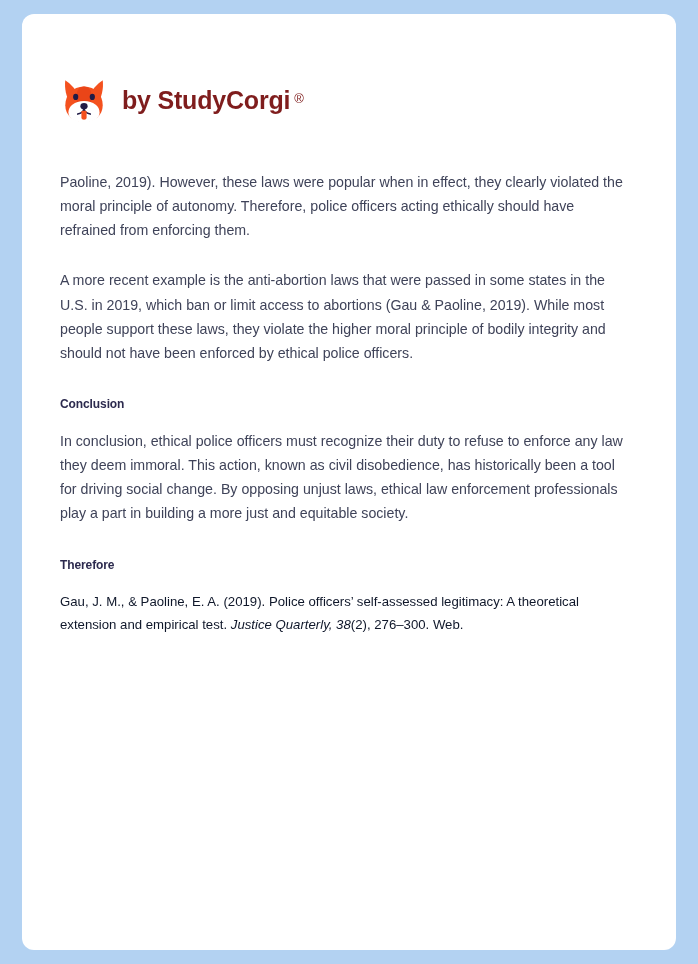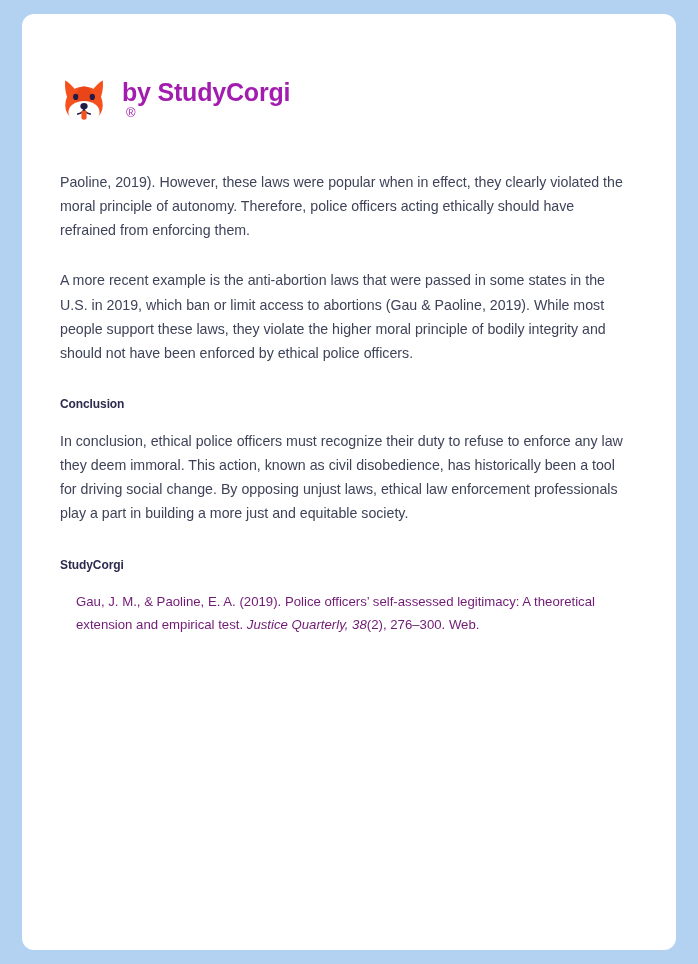--- a/index.html
+++ b/index.html
@@ -45,27 +45,26 @@
 
   .corgi-logo {
     width: 52px;
     height: 52px;
     flex: 0 0 auto;
     margin-right: 12px;
   }
 
   .brand-wordmark {
     display: flex;
-    align-items: flex-start;
-    color: #a21caf;
+    align-items: center;
+    color: #7f1d1d;
     font-size: 25px;
     font-weight: bold;
     letter-spacing: -0.2px;
     white-space: nowrap;
-    flex-direction: column;
   }
 
   .brand-reg {
     font-size: 13px;
     font-weight: normal;
     margin-left: 4px;
     position: relative;
     top: -2px;
   }
 
@@ -109,24 +108,24 @@
 
   .section-heading {
     color: #2c2a4e;
     font-size: 12px;
     font-weight: bold;
     margin: 32px 0 18px 0;
     letter-spacing: -0.1px;
   }
 
   .reference-entry {
-    color: #701a75;
+    color: #0f172a;
     font-size: 13.2px;
     line-height: 1.78;
-    margin: 16px;
+    margin: 0;
   }
   .reference-entry i {
     font-style: italic;
   }
 </style>
 </head>
 <body>
 
 <div class="page-card">
 
@@ -169,18 +168,18 @@
   </div>
 
   <div class="doc-body">
 
     <p class="para">Paoline, 2019). However, these laws were popular when in effect, they clearly violated the moral principle of autonomy. Therefore, police officers acting ethically should have refrained from enforcing them.</p>
     <p class="para">A more recent example is the anti-abortion laws that were passed in some states in the U.S. in 2019, which ban or limit access to abortions (Gau &amp; Paoline, 2019). While most people support these laws, they violate the higher moral principle of bodily integrity and should not have been enforced by ethical police officers.</p>
 
     <h2 class="section-heading">Conclusion</h2>
     <p class="para">In conclusion, ethical police officers must recognize their duty to refuse to enforce any law they deem immoral. This action, known as civil disobedience, has historically been a tool for driving social change. By opposing unjust laws, ethical law enforcement professionals play a part in building a more just and equitable society.</p>
 
-    <h2 class="section-heading">StudyCorgi</h2>
+    <h2 class="section-heading">Therefore</h2>
     <p class="reference-entry"><span>Gau, J. M., &amp; Paoline, E. A. (2019). Police officers’ self-assessed legitimacy: A theoretical extension and empirical test. </span><i>Justice Quarterly, 38</i><span>(2), 276–300. Web.</span></p>
 
   </div>
 
 </div>
 
 </body></html>

